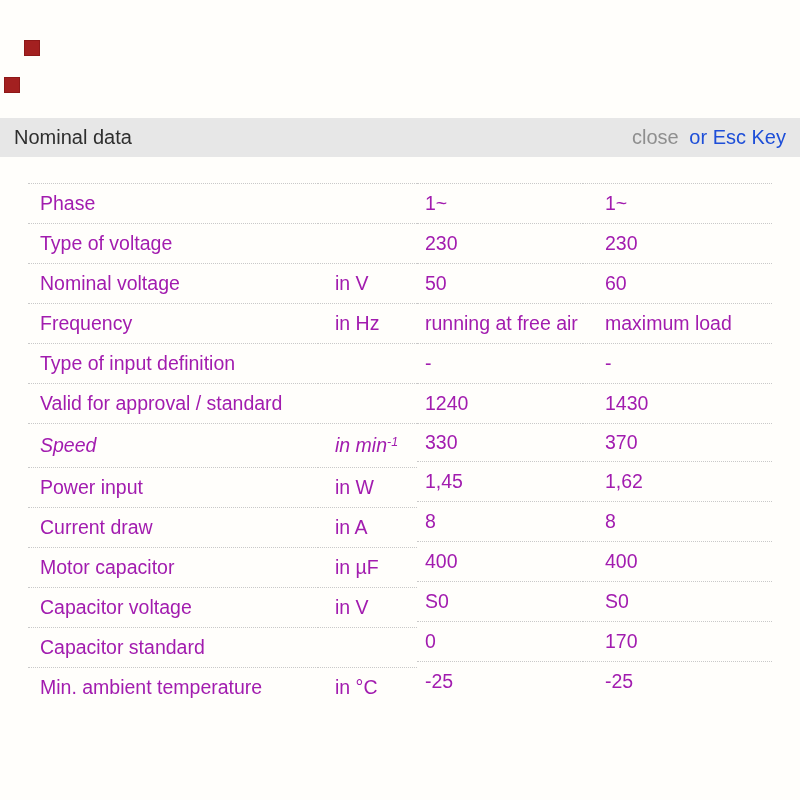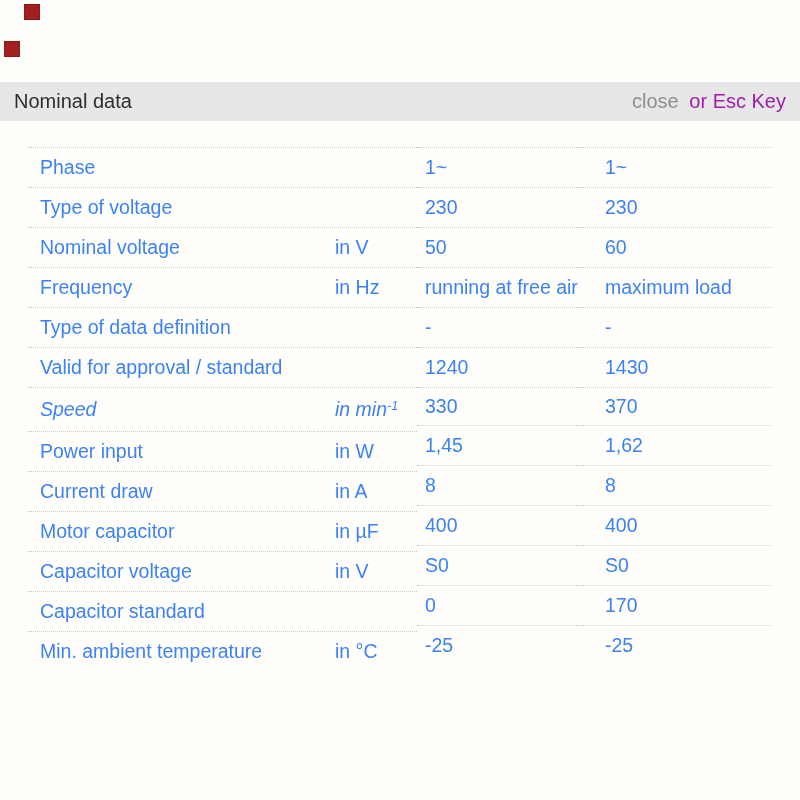--- a/index.html
+++ b/index.html
@@ -8,20 +8,21 @@
     width: 800px;
     height: 800px;
     overflow: hidden;
     background: #fffefb;
     font-family: "Liberation Sans", "DejaVu Sans", sans-serif;
   }
   .page {
     position: relative;
     width: 800px;
     height: 568px;
+    margin-top: 36px;
   }
 
   
   .logo-square {
     position: absolute;
     width: 16px;
     height: 16px;
     background: #a32020;
     box-shadow: inset 0 0 0 1px rgba(80,0,0,0.25);
   }
@@ -45,32 +46,32 @@
     color: #2e2e2e;
   }
   .header-title { color: #2e2e2e; }
   .header-right { white-space: nowrap; }
   .close-link {
     color: #8f8f8f;
     text-decoration: none;
     cursor: pointer;
     text-align: center;
   }
-  .esc-hint { color: #a21caf; margin-left: 5px; }
+  .esc-hint { color: #1d4ed8; margin-left: 5px; }
 
   
   .table-wrap {
     position: absolute;
     top: 147px;
     left: 28px;
     width: 744px;
     display: flex;
     align-items: flex-start;
     font-size: 19.5px;
-    color: #3b82f6;
+    color: #a21caf;
   }
   table {
     border-collapse: collapse;
     table-layout: fixed;
     padding: 0;
   }
   .t-left  { width: 389px; }
   .t-right { width: 355px; }
   td {
     border-top: 1px dotted #c9c9c9;
@@ -123,21 +124,21 @@
           </tr>
           <tr>
             <td class="c-label">Nominal voltage</td>
             <td class="c-unit">in V</td>
           </tr>
           <tr>
             <td class="c-label">Frequency</td>
             <td class="c-unit">in Hz</td>
           </tr>
           <tr>
-            <td class="c-label">Type of data definition</td>
+            <td class="c-label">Type of input definition</td>
             <td class="c-unit"></td>
           </tr>
           <tr>
             <td class="c-label">Valid for approval / standard</td>
             <td class="c-unit"></td>
           </tr>
           <tr>
             <td class="c-label">Speed</td>
             <td class="c-unit">in min<sup>-1</sup></td>
           </tr>

